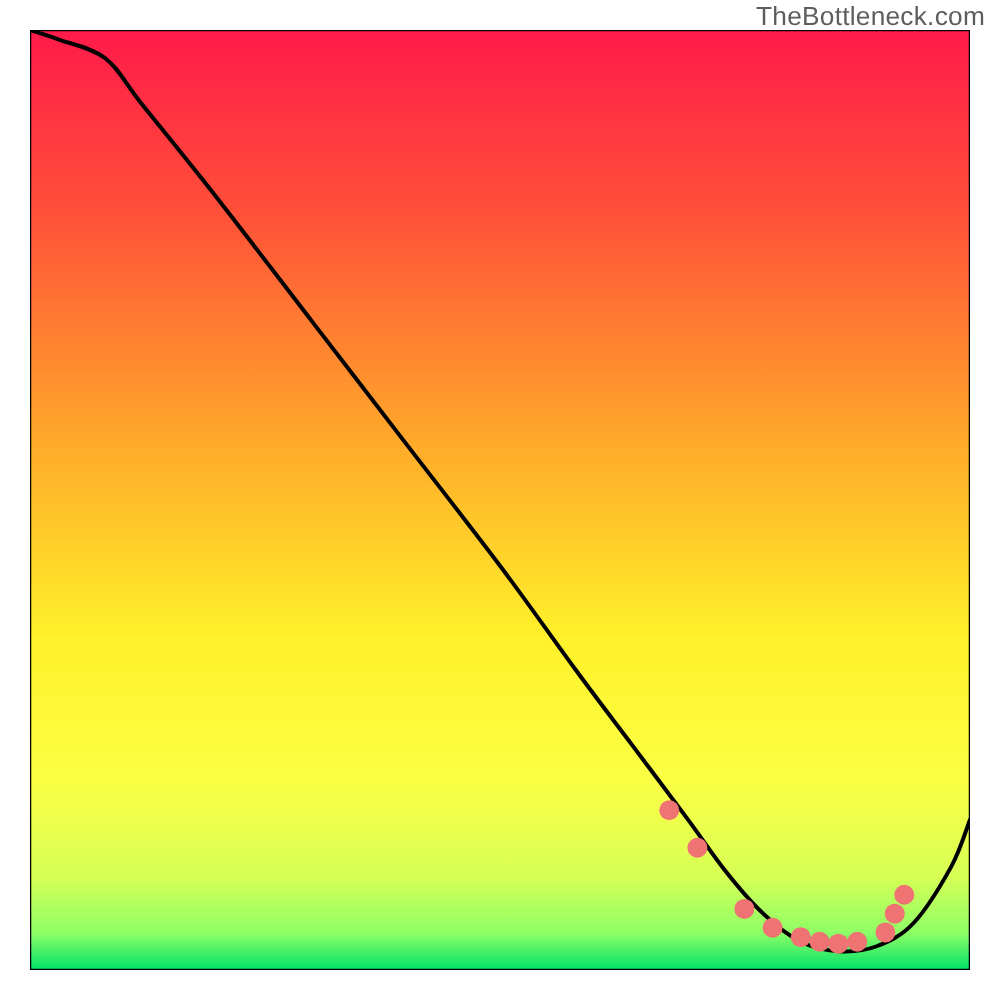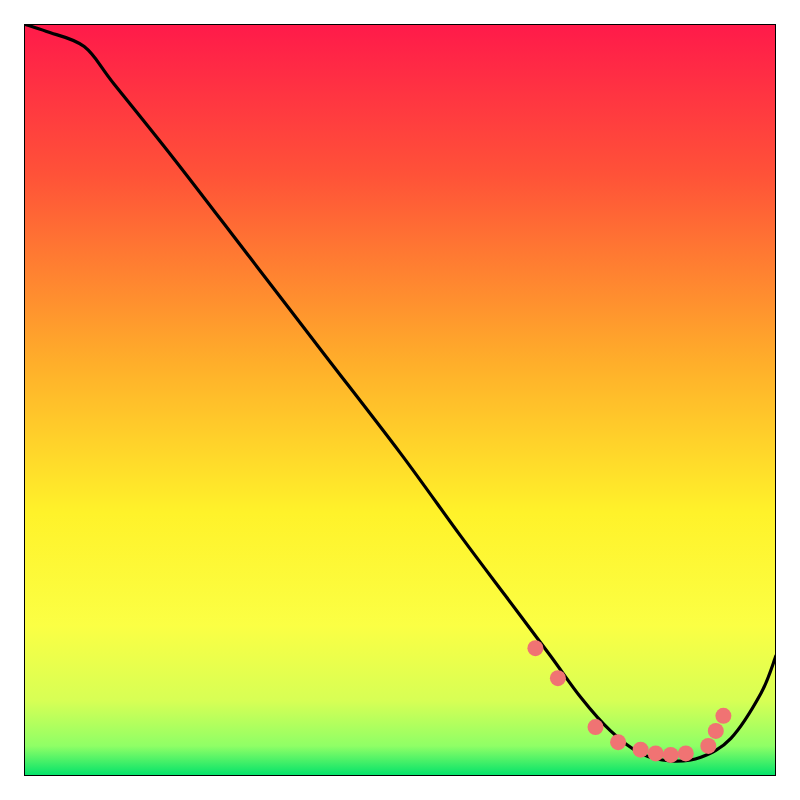--- a/index.html
+++ b/index.html
@@ -73,14 +73,15 @@
           <circle cx="661.8" cy="729.4" r="8" fill="#f07373"></circle>
           <circle cx="684.3" cy="721.9" r="8" fill="#f07373"></circle>
           <circle cx="691.8" cy="706.9" r="8" fill="#f07373"></circle>
           <circle cx="699.4" cy="691.8" r="8" fill="#f07373"></circle>
         </g>
 
       <rect x="0" y="0" width="752" height="752" fill="none" stroke="#000" stroke-width="2"></rect>
     </svg>
   </div>
 
+  <div class="watermark">TheBottleneck.com</div>
 
 </div>
 
 </body></html>

